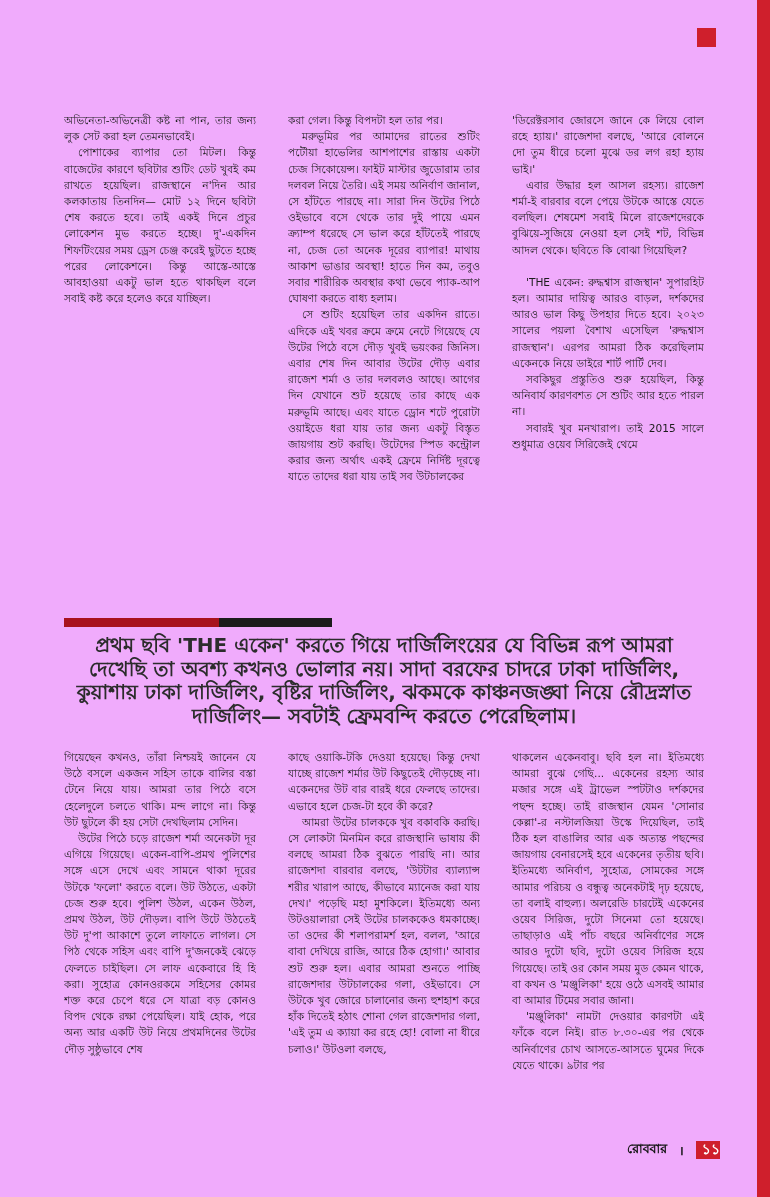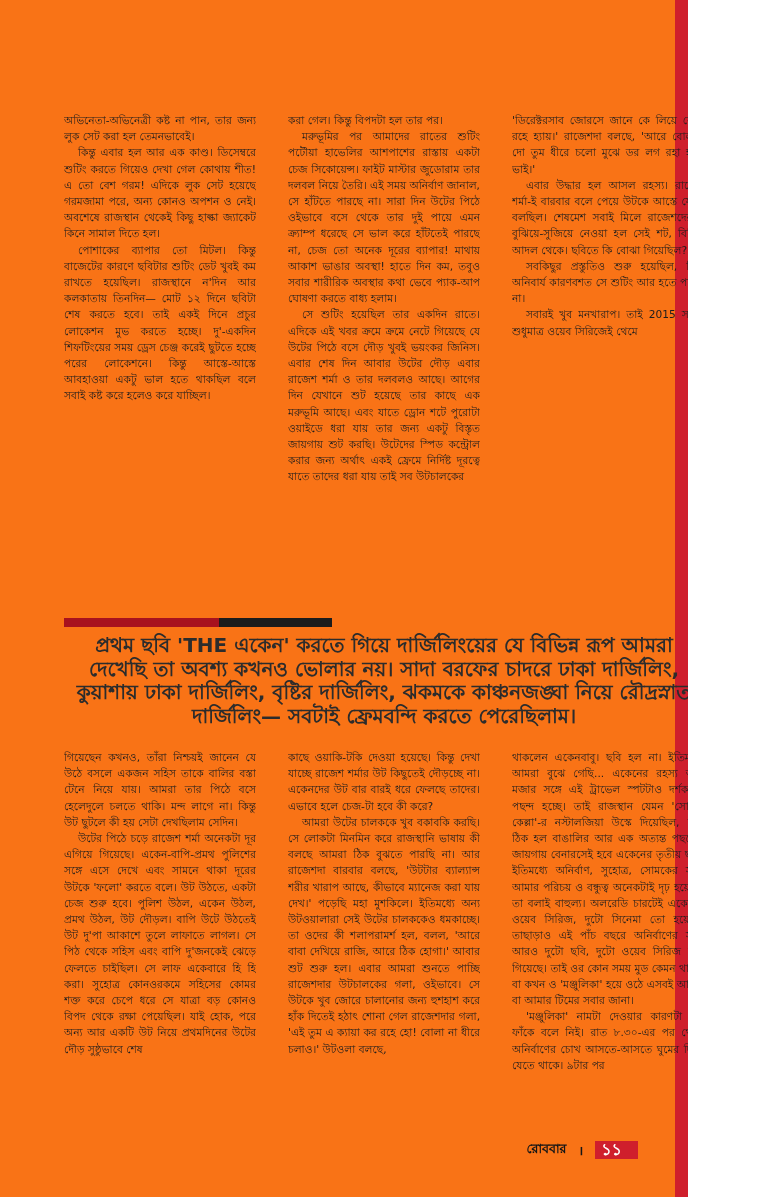--- a/index.html
+++ b/index.html
@@ -4,22 +4,22 @@
 <style>
   :root{
     --red:#cf1f2c;
     --dark-red:#a8121e;
     --ink:#1d1d1d;
   }
   *{box-sizing:border-box;}
   html,body{margin:0;padding:0;background:#ffffff;}
   .page{
     position:relative;
-    width:688px;height:1197px;
-    background:#f97316;
+    width:770px;height:1197px;
+    background:#f0abfc;
     font-family:"DejaVu Sans","Liberation Sans",sans-serif;
     overflow:hidden;
   }
   .edge-stripe{
     position:absolute;top:0;right:0;
     width:13px;height:1197px;
     background:var(--red);
   }
   .corner-square{
     position:absolute;top:28px;left:697px;
@@ -62,47 +62,47 @@
   }
   .footer .mag-name{
     font-size:12.5px;font-weight:bold;color:#161616;
   }
   .footer .separator{
     font-size:12.5px;font-weight:bold;color:#161616;
   }
   .footer .page-number-box{
     background:var(--red);
     color:#ffffff;
-    font-size:16px;font-weight:bold;
-    padding:2px 16px 3px 6px;
+    font-size:14px;font-weight:bold;
+    padding:2px 0 3px 6px;
     line-height:13px;
   }
 </style>
 </head>
 <body>
 
 <div class="page">
 
   <div class="edge-stripe"></div>
   <div class="corner-square"></div>
 
   <section class="cols cols-top">
     <div class="col">
       <p class="flush">অভিনেতা-অভিনেত্রী কষ্ট না পান, তার জন্য লুক সেট করা হল তেমনভাবেই।</p>
-      <p>কিন্তু এবার হল আর এক কাণ্ড। ডিসেম্বরে শুটিং করতে গিয়েও দেখা গেল কোথায় শীত! এ তো বেশ গরম! এদিকে লুক সেট হয়েছে গরমজামা পরে, অন্য কোনও অপশন ও নেই। অবশেষে রাজস্থান থেকেই কিছু হাল্কা জ্যাকেট কিনে সামাল দিতে হল।</p>
       <p>পোশাকের ব্যাপার তো মিটল। কিন্তু বাজেটের কারণে ছবিটার শুটিং ডেট খুবই কম রাখতে হয়েছিল। রাজস্থানে ন'দিন আর কলকাতায় তিনদিন— মোট ১২ দিনে ছবিটা শেষ করতে হবে। তাই একই দিনে প্রচুর লোকেশন মুভ করতে হচ্ছে। দু'-একদিন শিফটিংয়ের সময় ড্রেস চেঞ্জ করেই ছুটতে হচ্ছে পরের লোকেশনে। কিন্তু আস্তে-আস্তে আবহাওয়া একটু ভাল হতে থাকছিল বলে সবাই কষ্ট করে হলেও করে যাচ্ছিল।</p>
     </div>
     <div class="col">
       <p class="flush">করা গেল। কিন্তু বিপদটা হল তার পর।</p>
       <p>মরুভূমির পর আমাদের রাতের শুটিং পটৌয়া হাভেলির আশপাশের রাস্তায় একটা চেজ সিকোয়েন্স। ফাইট মাস্টার জুডোরাম তার দলবল নিয়ে তৈরি। এই সময় অনির্বাণ জানাল, সে হাঁটতে পারছে না। সারা দিন উটের পিঠে ওইভাবে বসে থেকে তার দুই পায়ে এমন ক্র্যাম্প ধরেছে সে ভাল করে হাঁটতেই পারছে না, চেজ তো অনেক দূরের ব্যাপার! মাথায় আকাশ ভাঙার অবস্থা! হাতে দিন কম, তবুও সবার শারীরিক অবস্থার কথা ভেবে প্যাক-আপ ঘোষণা করতে বাধ্য হলাম।</p>
       <p>সে শুটিং হয়েছিল তার একদিন রাতে। এদিকে এই খবর ক্রমে ক্রমে নেটে গিয়েছে যে উটের পিঠে বসে দৌড় খুবই ভয়ংকর জিনিস। এবার শেষ দিন আবার উটের দৌড় এবার রাজেশ শর্মা ও তার দলবলও আছে। আগের দিন যেখানে শুট হয়েছে তার কাছে এক মরুভূমি আছে। এবং যাতে ড্রোন শটে পুরোটা ওয়াইডে ধরা যায় তার জন্য একটু বিস্তৃত জায়গায় শুট করছি। উটেদের স্পিড কন্ট্রোল করার জন্য অর্থাৎ একই ফ্রেমে নির্দিষ্ট দূরত্বে যাতে তাদের ধরা যায় তাই সব উটচালকের</p>
     </div>
     <div class="col">
       <p class="flush">'ডিরেক্টরসাব জোরসে জানে কে লিয়ে বোল রহে হ্যায়।' রাজেশদা বলছে, 'আরে বোলনে দো তুম ধীরে চলো মুঝে ডর লগ রহা হ্যায় ভাই।'</p>
       <p>এবার উদ্ধার হল আসল রহস্য। রাজেশ শর্মা-ই বারবার বলে পেয়ে উটকে আস্তে যেতে বলছিল। শেষমেশ সবাই মিলে রাজেশদেরকে বুঝিয়ে-সুজিয়ে নেওয়া হল সেই শট, বিভিন্ন আদল থেকে। ছবিতে কি বোঝা গিয়েছিল?</p>
+      <p class="gap-top">'THE একেন: রুদ্ধশ্বাস রাজস্থান' সুপারহিট হল। আমার দায়িত্ব আরও বাড়ল, দর্শকদের আরও ভাল কিছু উপহার দিতে হবে। ২০২৩ সালের পয়লা বৈশাখ এসেছিল 'রুদ্ধশ্বাস রাজস্থান'। এরপর আমরা ঠিক করেছিলাম একেনকে নিয়ে ডাইরে শার্ট পার্টি দেব।</p>
       <p>সবকিছুর প্রস্তুতিও শুরু হয়েছিল, কিন্তু অনিবার্য কারণবশত সে শুটিং আর হতে পারল না।</p>
       <p>সবারই খুব মনখারাপ। তাই 2015 সালে শুধুমাত্র ওয়েব সিরিজেই থেমে</p>
     </div>
   </section>
 
   <div class="quote-bar"></div>
 
   <section class="pull-quote">
     <div>প্রথম ছবি 'THE একেন' করতে গিয়ে দার্জিলিংয়ের যে বিভিন্ন রূপ আমরা দেখেছি তা অবশ্য কখনও ভোলার নয়। সাদা বরফের চাদরে ঢাকা দার্জিলিং, কুয়াশায় ঢাকা দার্জিলিং, বৃষ্টির দার্জিলিং, ঝকমকে কাঞ্চনজঙ্ঘা নিয়ে রৌদ্রস্নাত দার্জিলিং— সবটাই ফ্রেমবন্দি করতে পেরেছিলাম।</div>
   </section>

